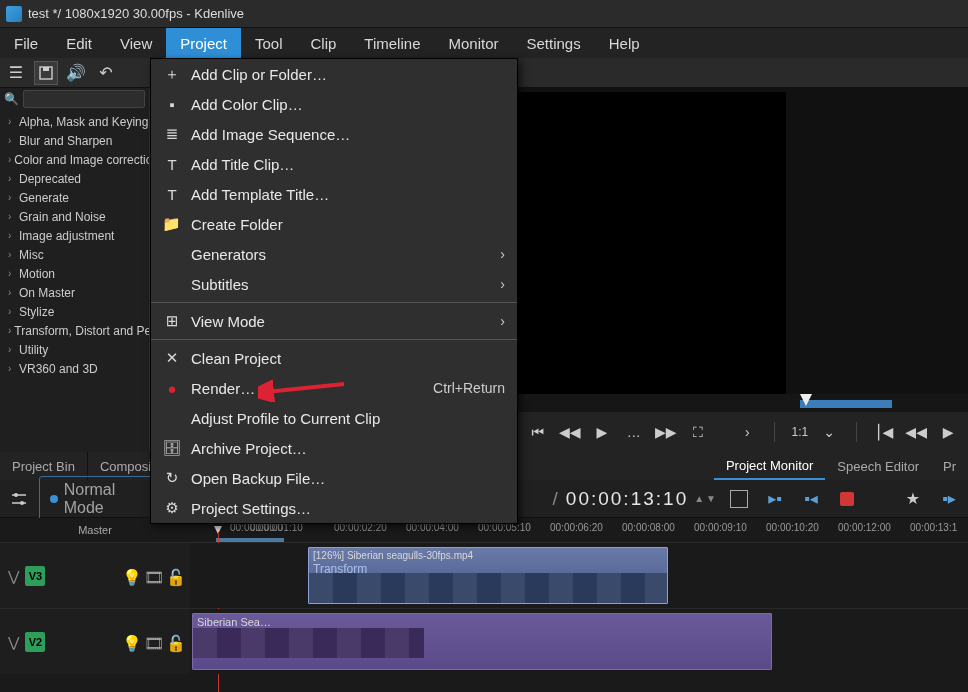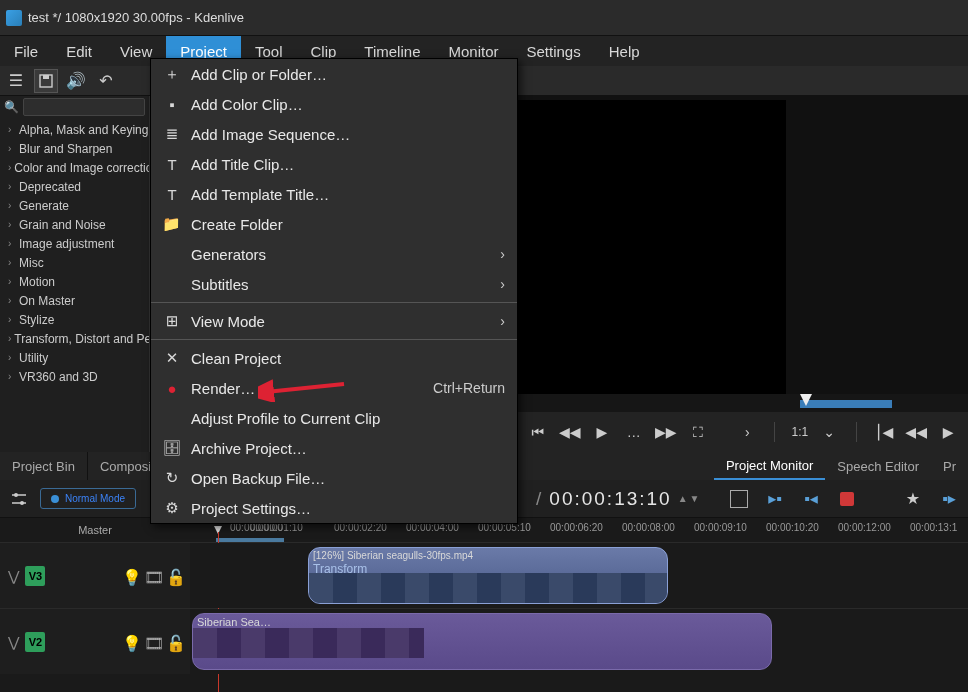--- a/index.html
+++ b/index.html
@@ -1,18 +1,18 @@
 <!DOCTYPE html>
 <html><head>
 <meta charset="utf-8">
 <style>
   * { box-sizing: border-box; margin: 0; padding: 0; font-family: "Segoe UI", Arial, sans-serif; }
   body { background: #1e1e1e; color: #d8d8d8; width: 968px; height: 692px; overflow: hidden; position: relative; }
 
-  .titlebar { height: 36px; background: #2b2b2b; display: flex; align-items: center; padding: 0 6px; font-size: 13px; color: #ddd; border-bottom: 1px solid #111; }
+  .titlebar { height: 28px; background: #2b2b2b; display: flex; align-items: center; padding: 0 6px; font-size: 13px; color: #ddd; border-bottom: 1px solid #111; }
   .titlebar .app-icon { width: 16px; height: 16px; margin-right: 6px; background: linear-gradient(135deg,#3aa0e5,#2a7fb8); border-radius: 2px; }
 
   .menubar { height: 30px; background: #232323; display: flex; align-items: stretch; font-size: 15px; }
   .menubar .mitem { padding: 0 14px; display: flex; align-items: center; cursor: default; }
   .menubar .mitem.active { background: #2f8fd6; color: #fff; }
 
   .toolbar { height: 30px; background: #2a2a2a; display: flex; align-items: center; padding: 0 4px; gap: 6px; border-bottom: 1px solid #111; }
   .toolbar .tbtn { width: 24px; height: 24px; display:flex; align-items:center; justify-content:center; color:#ccc; }
   .toolbar .tbtn.boxed { background:#3a3a3a; border:1px solid #555; }
 
@@ -43,21 +43,21 @@
   .transport .sep2 { width:1px; height:20px; background:#444; margin:0 6px; }
 
   .tabs-row { position:absolute; left:0; top:452px; right:0; height:28px; background:#232323; display:flex; align-items:stretch; font-size:13px; }
   .tabs-row .tab { padding:0 12px; display:flex; align-items:center; border-right:1px solid #111; color:#aaa; }
   .tabs-row .spacer { flex:1; }
   .tabs-row .rtab { padding:0 12px; display:flex; align-items:center; color:#aaa;text-align:right; }
   .tabs-row .rtab.active { color:#fff; border-bottom:2px solid #3a8fd6; }
 
   .timeline-toolbar { position:absolute; left:0; top:480px; right:0; height:38px; background:#202020; display:flex; align-items:center; padding:0 6px; gap:8px; border-bottom:1px solid #111; }
   .tt-btn { width:26px; height:26px; display:flex; align-items:center; justify-content:center; color:#ccc; }
-  .mode-chip { display:flex; align-items:center; gap:6px; padding:4px 10px; border:1px solid #3a6a95; border-radius:3px; font-size:10px; color:#3b82f6; }
+  .mode-chip { display:flex; align-items:center; gap:6px; padding:4px 10px; border:1px solid #3a6a95; border-radius:3px; font-size:16px; color:#a3a3a3; }
   .mode-chip .dot { width:8px; height:8px; background:#3a8fd6; border-radius:50%; }
   .timecode { font-family: "Consolas", monospace; font-size:19px; letter-spacing:2px; color:#e6e6e6; display:flex; align-items:center; gap:6px; margin-left:4px; }
   .tt-right { margin-left:auto; display:flex; align-items:center; gap:10px; }
   .tt-right .sq { width:18px; height:18px; border:1px solid #aaa; }
   .tt-right .red { background:#d03838; width:14px; height:14px; border-radius:2px; }
 
   .timeline { position:absolute; left:0; top:518px; right:0; bottom:0; background:#1a1a1a; }
   .timeline .header-row { height:24px; display:flex; align-items:center; font-size:11px; color:#aaa; }
   .timeline .master { width:190px; text-align:center; }
   .timeline .time-ruler { flex:1; position:relative; height:24px; }
@@ -66,21 +66,21 @@
   .timeline .time-ruler .playhead2 { position:absolute; top:8px; width:8px; height:8px; background:#ddd; clip-path:polygon(0 0,100% 0,50% 100%); }
   .timeline .time-ruler .selrange { position:absolute; top:20px; height:4px; background:#4a7a9f; }
 
   .track { height:66px; display:flex; border-top:1px solid #2a2a2a; }
   .track .thead { width:190px; background:#1e1e1e; display:flex; align-items:center; gap:6px; padding:0 8px; }
   .track .thead .chev { color:#888; font-size:14px; }
   .track .thead .badge { width:20px; height:20px; background:#2e9e5b; color:#000; font-size:11px; display:flex; align-items:center; justify-content:center; border-radius:2px; font-weight:600; }
   .track .thead .ticon { width:16px; height:16px; color:#aaa; }
   .track .tcontent { flex:1; position:relative; background:#1a1a1a; }
 
-  .clip { position:absolute; top:4px; bottom:4px; border-radius:12px; overflow:hidden; font-size:10px; color:#d8d8d8; }
+  .clip { position:absolute; top:4px; bottom:4px; border-radius:1px; overflow:hidden; font-size:10px; color:#d8d8d8; }
   .clip.video1 { background:linear-gradient(#6a7aa8,#4a5a88); border:1px solid #8aa0d6; }
   .clip.video1 .thumb-strip { position:absolute; bottom:0; left:0; right:0; height:30px; background:repeating-linear-gradient(90deg,#3a4a6a 0,#3a4a6a 24px,#2a3a5a 24px,#2a3a5a 48px); }
   .clip.video1 .label { position:absolute; top:2px; left:4px; font-size:10px; }
   .clip.video1 .sub { position:absolute; top:14px; left:4px; font-size:12px; color:#a8c0e8; }
   .clip.video2 { background:linear-gradient(#6a5a9a,#5a4a8a); border:1px solid #7a6aaa; }
   .clip.video2 .label { position:absolute; top:2px; left:4px; font-size:11px; }
   .clip.video2 .thumb-strip { position:absolute; top:14px; left:0; right:60%; height:30px; background:repeating-linear-gradient(90deg,#4a3a6a 0,#4a3a6a 24px,#3a2a5a 24px,#3a2a5a 48px); }
 
   .arrow-annot { position:absolute; left:258px; top:370px; z-index:60; pointer-events:none; }
 

